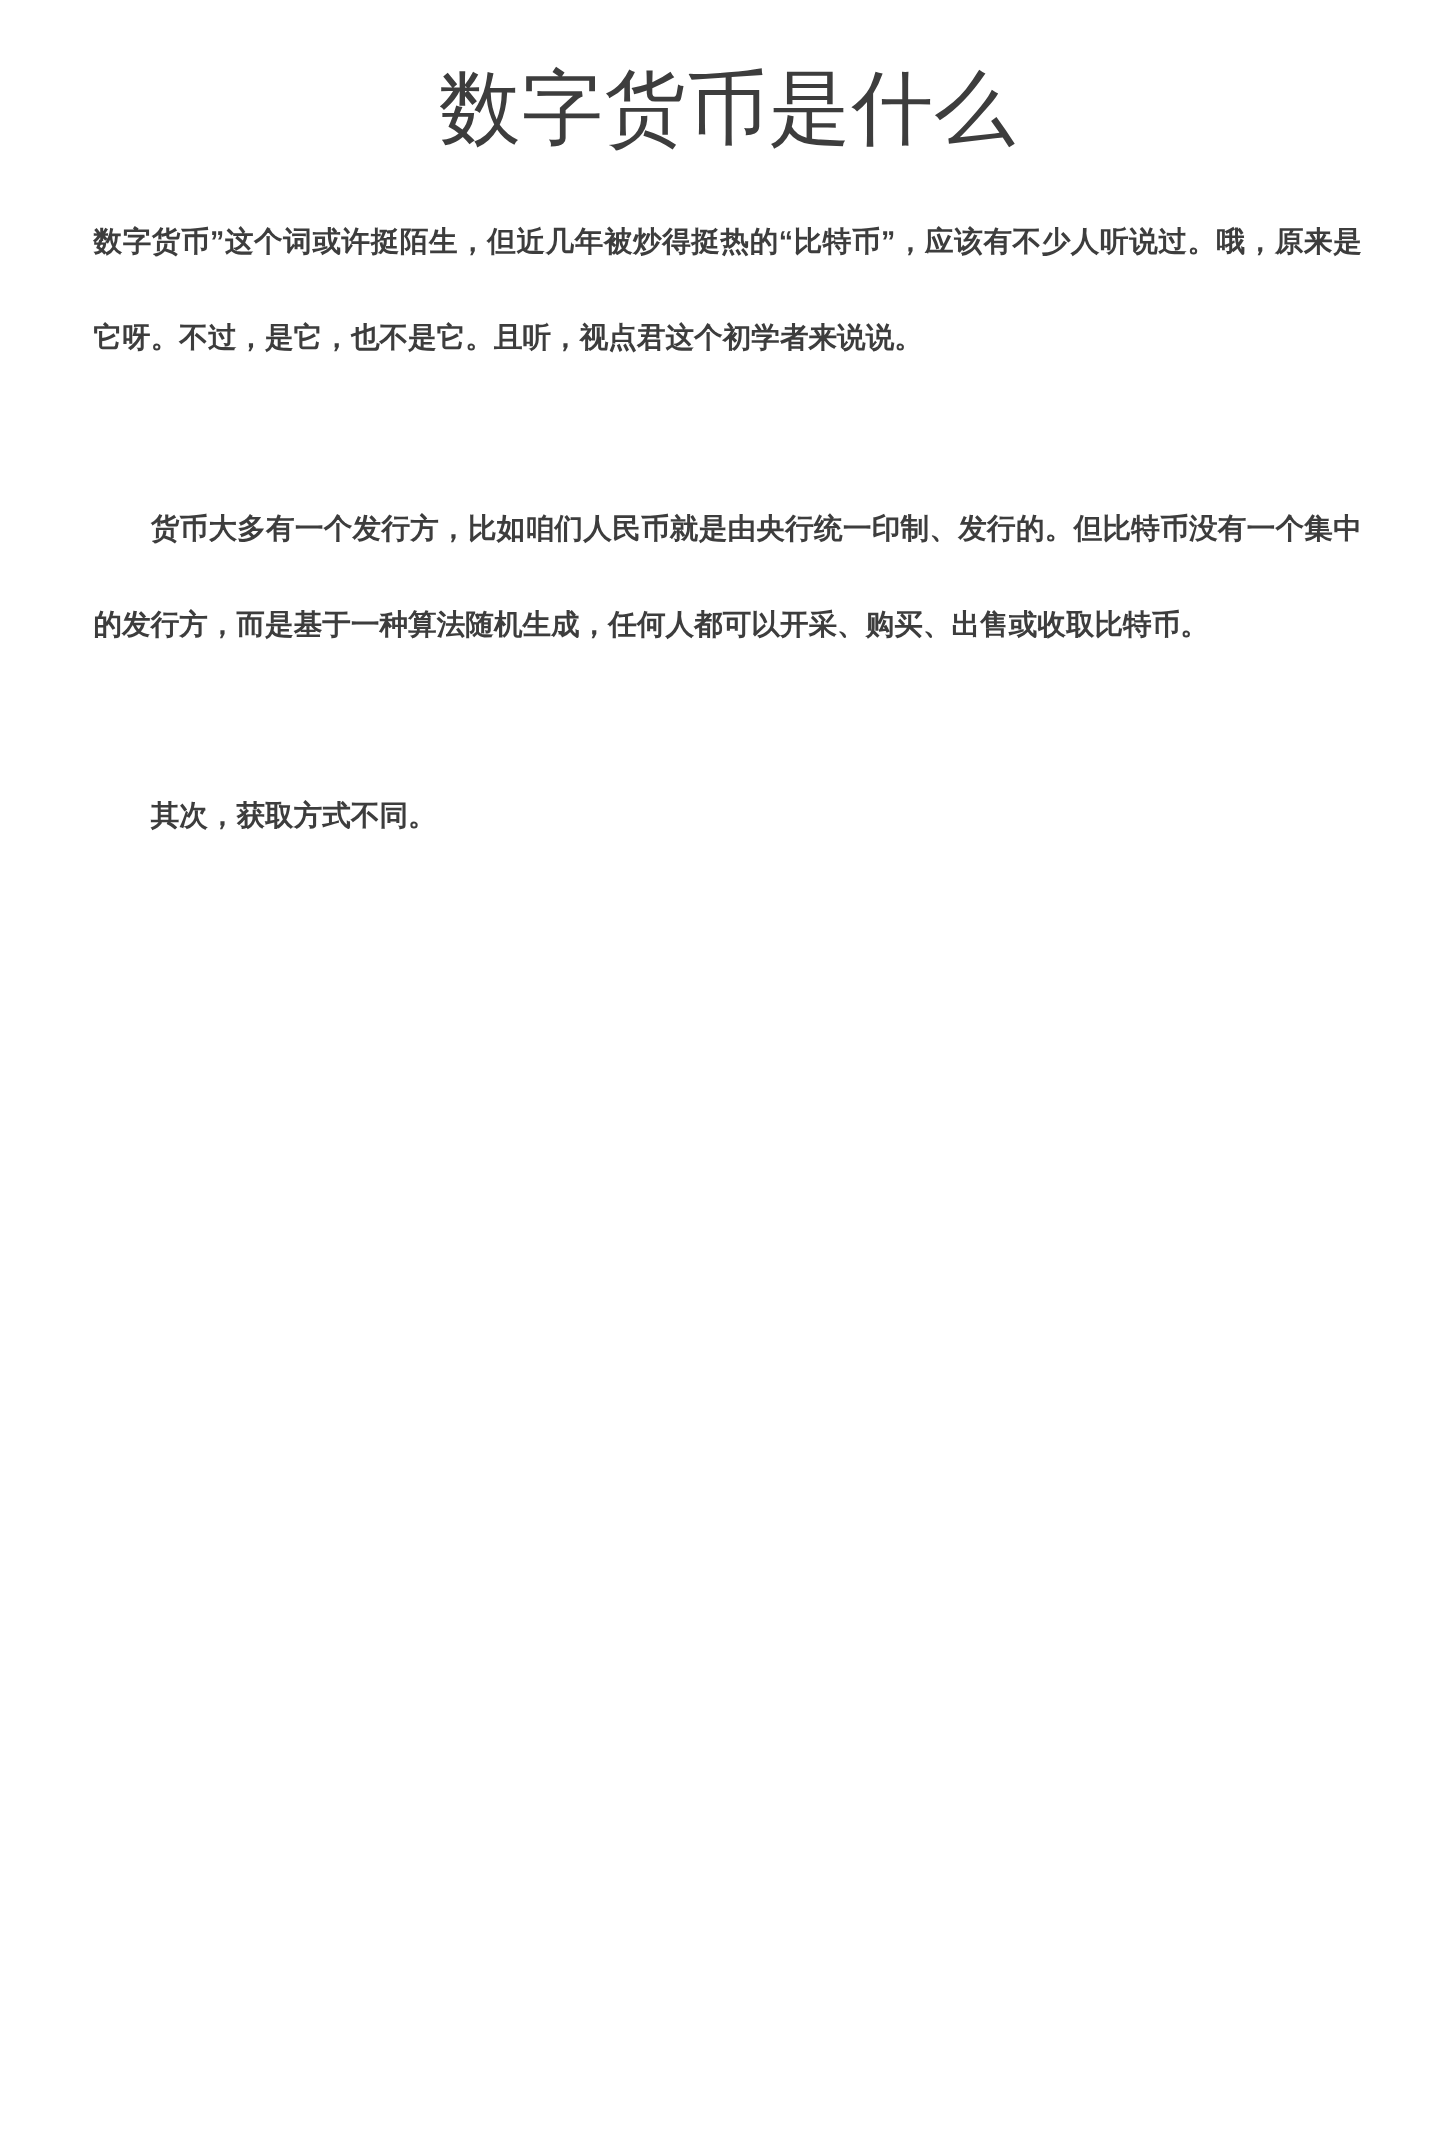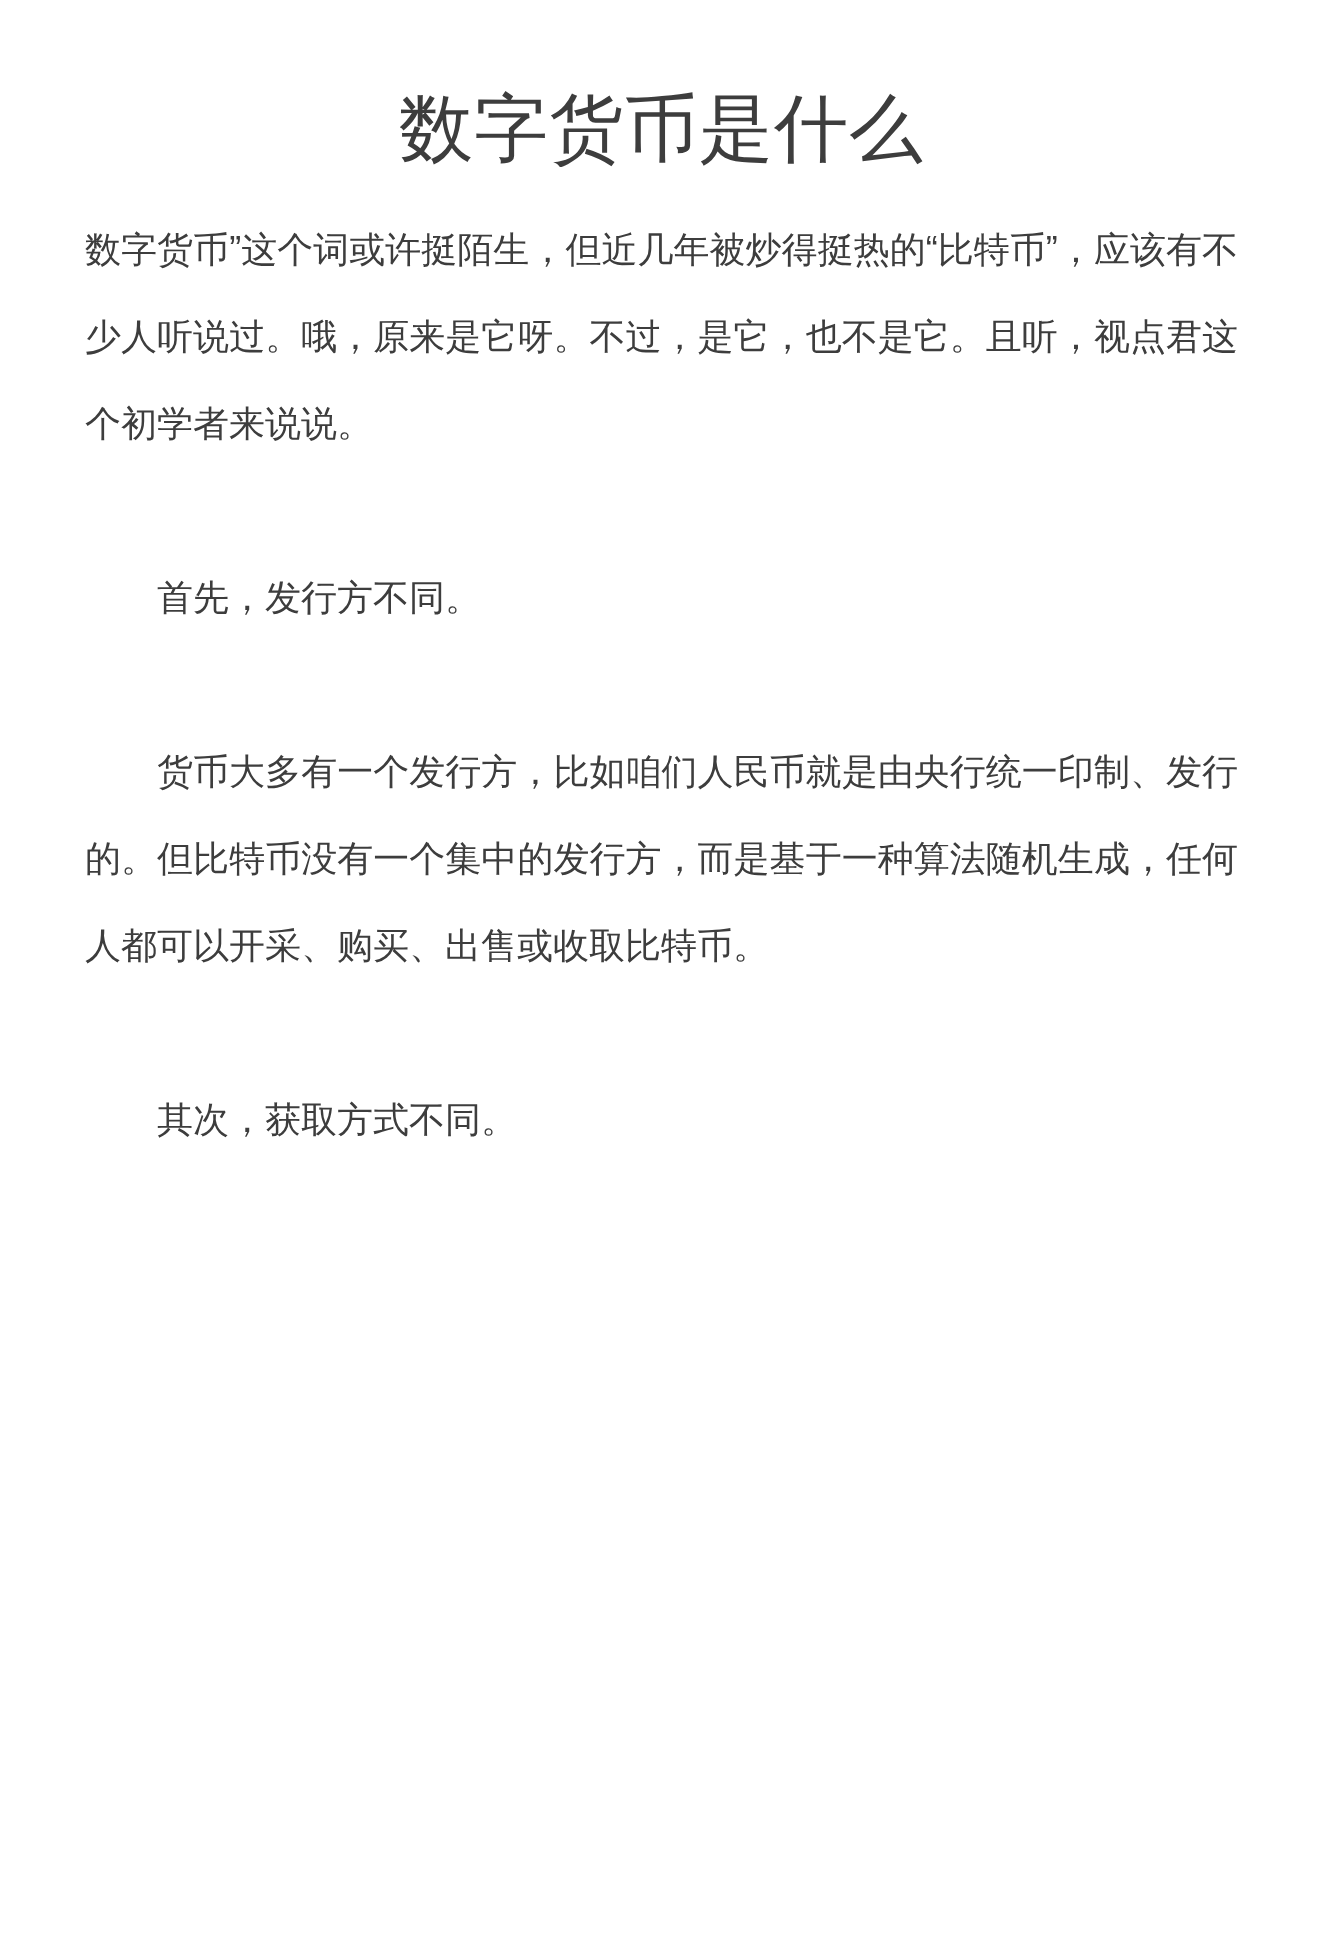--- a/index.html
+++ b/index.html
@@ -10,61 +10,60 @@
   .page {
     position: relative;
     width: 1323px;
     height: 1948px;
     background: #ffffff;
     overflow: hidden;
     font-family: "Liberation Sans", "DejaVu Sans", sans-serif;
   }
   .content {
     padding: 0 85px;
-    margin-top: 30px;
   }
   .doc-title {
     margin: 0;
     padding-top: 44px;
     height: 110px;
     text-align: center;
     font-size: 74px;
     line-height: 110px;
     font-weight: 500;
     letter-spacing: 1px;
     color: #3d3d3d;
     white-space: nowrap;
   }
   .para {
     margin: 0 0 87px 0;
-    font-size: 36px;
+    font-size: 26px;
     line-height: 87px;
     color: #3d3d3d;
     text-align: justify;
     text-justify: inter-ideograph;
     word-break: break-all;
+    font-weight: bold;
   }
   .para.first {
     margin-top: 22px;
     text-indent: 0;
   }
   .para.indent {
     text-indent: 2em;
   }
 </style>
 </head>
 <body>
 
 <div class="page">
   <div class="content">
     <h1 class="doc-title">数字货币是什么</h1>
 
     <p class="para first">数字货币”这个词或许挺陌生，但近几年被炒得挺热的“比特币”，应该有不少人听说过。哦，原来是它呀。不过，是它，也不是它。且听，视点君这个初学者来说说。</p>
 
 
-    <p class="para indent">首先，发行方不同。</p>
 
     <p class="para indent">货币大多有一个发行方，比如咱们人民币就是由央行统一印制、发行的。但比特币没有一个集中的发行方，而是基于一种算法随机生成，任何人都可以开采、购买、出售或收取比特币。</p>
 
     <p class="para indent">其次，获取方式不同。</p>
 
   </div>
 </div>
 
 </body></html>

